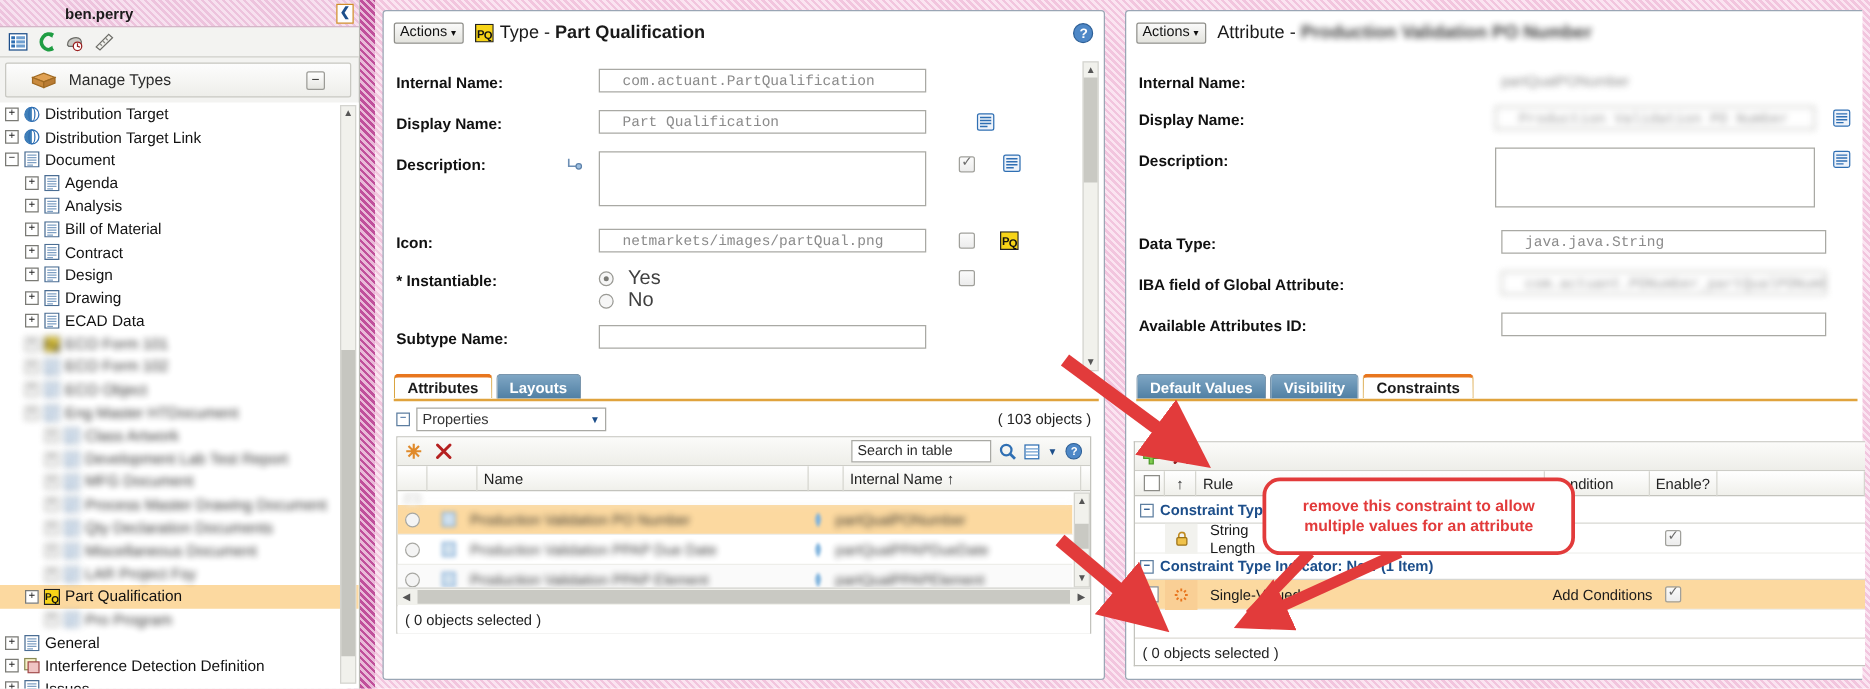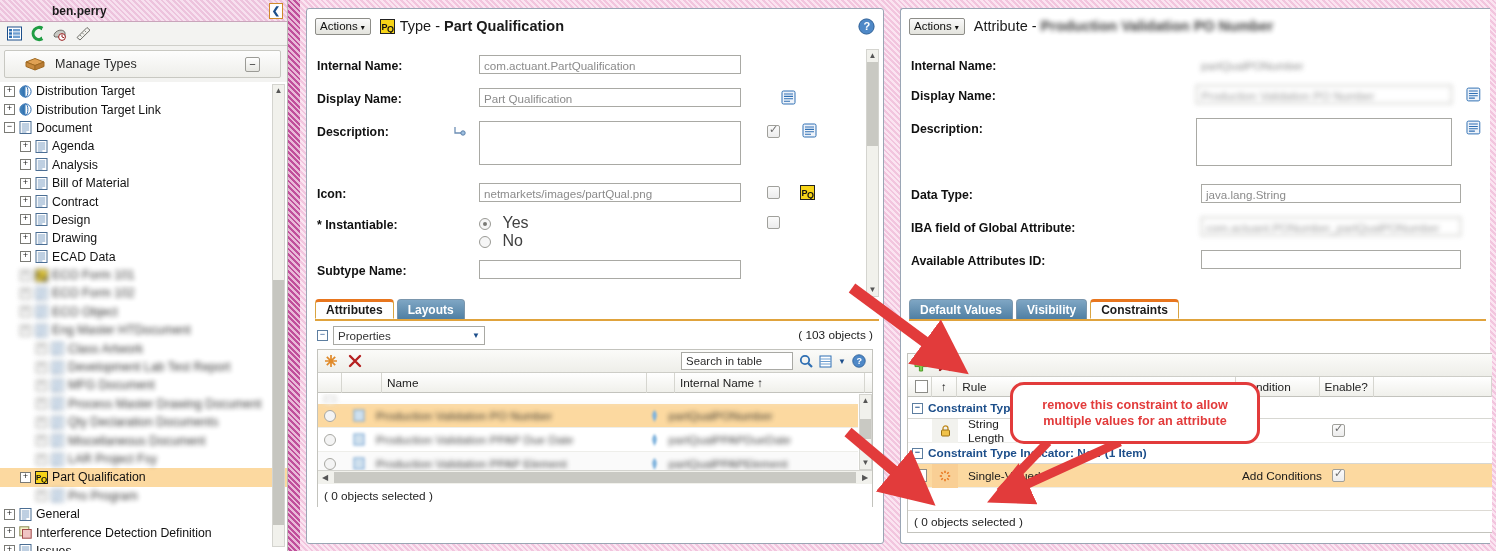--- a/index.html
+++ b/index.html
@@ -101,22 +101,22 @@
   .ptitle{ margin-left:9px; font-size:14.5px; color:#1a1a1a; display:flex; align-items:center; }
   .ptitle .strong{ font-weight:bold; }
   .pq-ico{ width:15px; height:15px; margin-right:5px; }
   .help-ico{ margin-left:auto; width:17px; height:17px; cursor:pointer; }
 
   
   .frow{ display:flex; align-items:flex-start; padding:2px 10px; }
   .flab{ font-weight:bold; font-size:12.3px; color:#111; padding-top:4px; }
   .finput{
     border:1px solid #a9a9a4; background:#fff; height:19px;
-    font-size:11.6px; color:#8b8b8b; padding:2px 4px; line-height:15px;
-    overflow:hidden; white-space:nowrap;
+    font-size:11.6px; color:#8b8b8b; padding:2px 18px; line-height:15px;
+    overflow:hidden; white-space:nowrap;font-family:Liberation Mono, monospace;
   }
   .ftext{ border:1px solid #a9a9a4; background:#fff; }
   .chk{
     width:13px; height:13px; border:1px solid #a0a09b;
     background:linear-gradient(to bottom,#fbfbfb,#ececec); border-radius:2px;
     position:relative;
   }
   .chk.on:after{
     content:"\2713"; position:absolute; left:1px; top:-3px; font-size:11px; color:#6c6c6c;
   }
@@ -727,21 +727,21 @@
       <span class="flab" style="width:290px">Description:</span>
       <span class="ftext" style="width:260px;height:48px"></span>
       <svg class="trans-ico" style="margin:2px 0 0 14px" viewBox="0 0 15 15">
         <rect x="1" y="1" width="13" height="13" rx="1.5" fill="#eef3fa" stroke="#2f6fb3"></rect>
         <path d="M3 4 h9 M3 6.4 h9 M3 8.8 h9 M3 11.2 h6" stroke="#2f6fb3" stroke-width="1.1"></path>
       </svg>
     </div>
 
     <div class="frow" style="padding-top:16px;">
       <span class="flab" style="width:290px">Data Type:</span>
-      <span class="finput" style="width:260px">java.lang.String</span>
+      <span class="finput" style="width:260px">java.java.String</span>
     </div>
 
     <div class="frow" style="padding-top:12px;">
       <span class="flab" style="width:290px">IBA field of Global Attribute:</span>
       <span class="finput blurrow" style="width:260px">com.actuant.PONumber_partQualPONumber</span>
     </div>
 
     <div class="frow" style="padding-top:12px;">
       <span class="flab" style="width:290px">Available Attributes ID:</span>
       <span class="finput" style="width:260px"></span>

